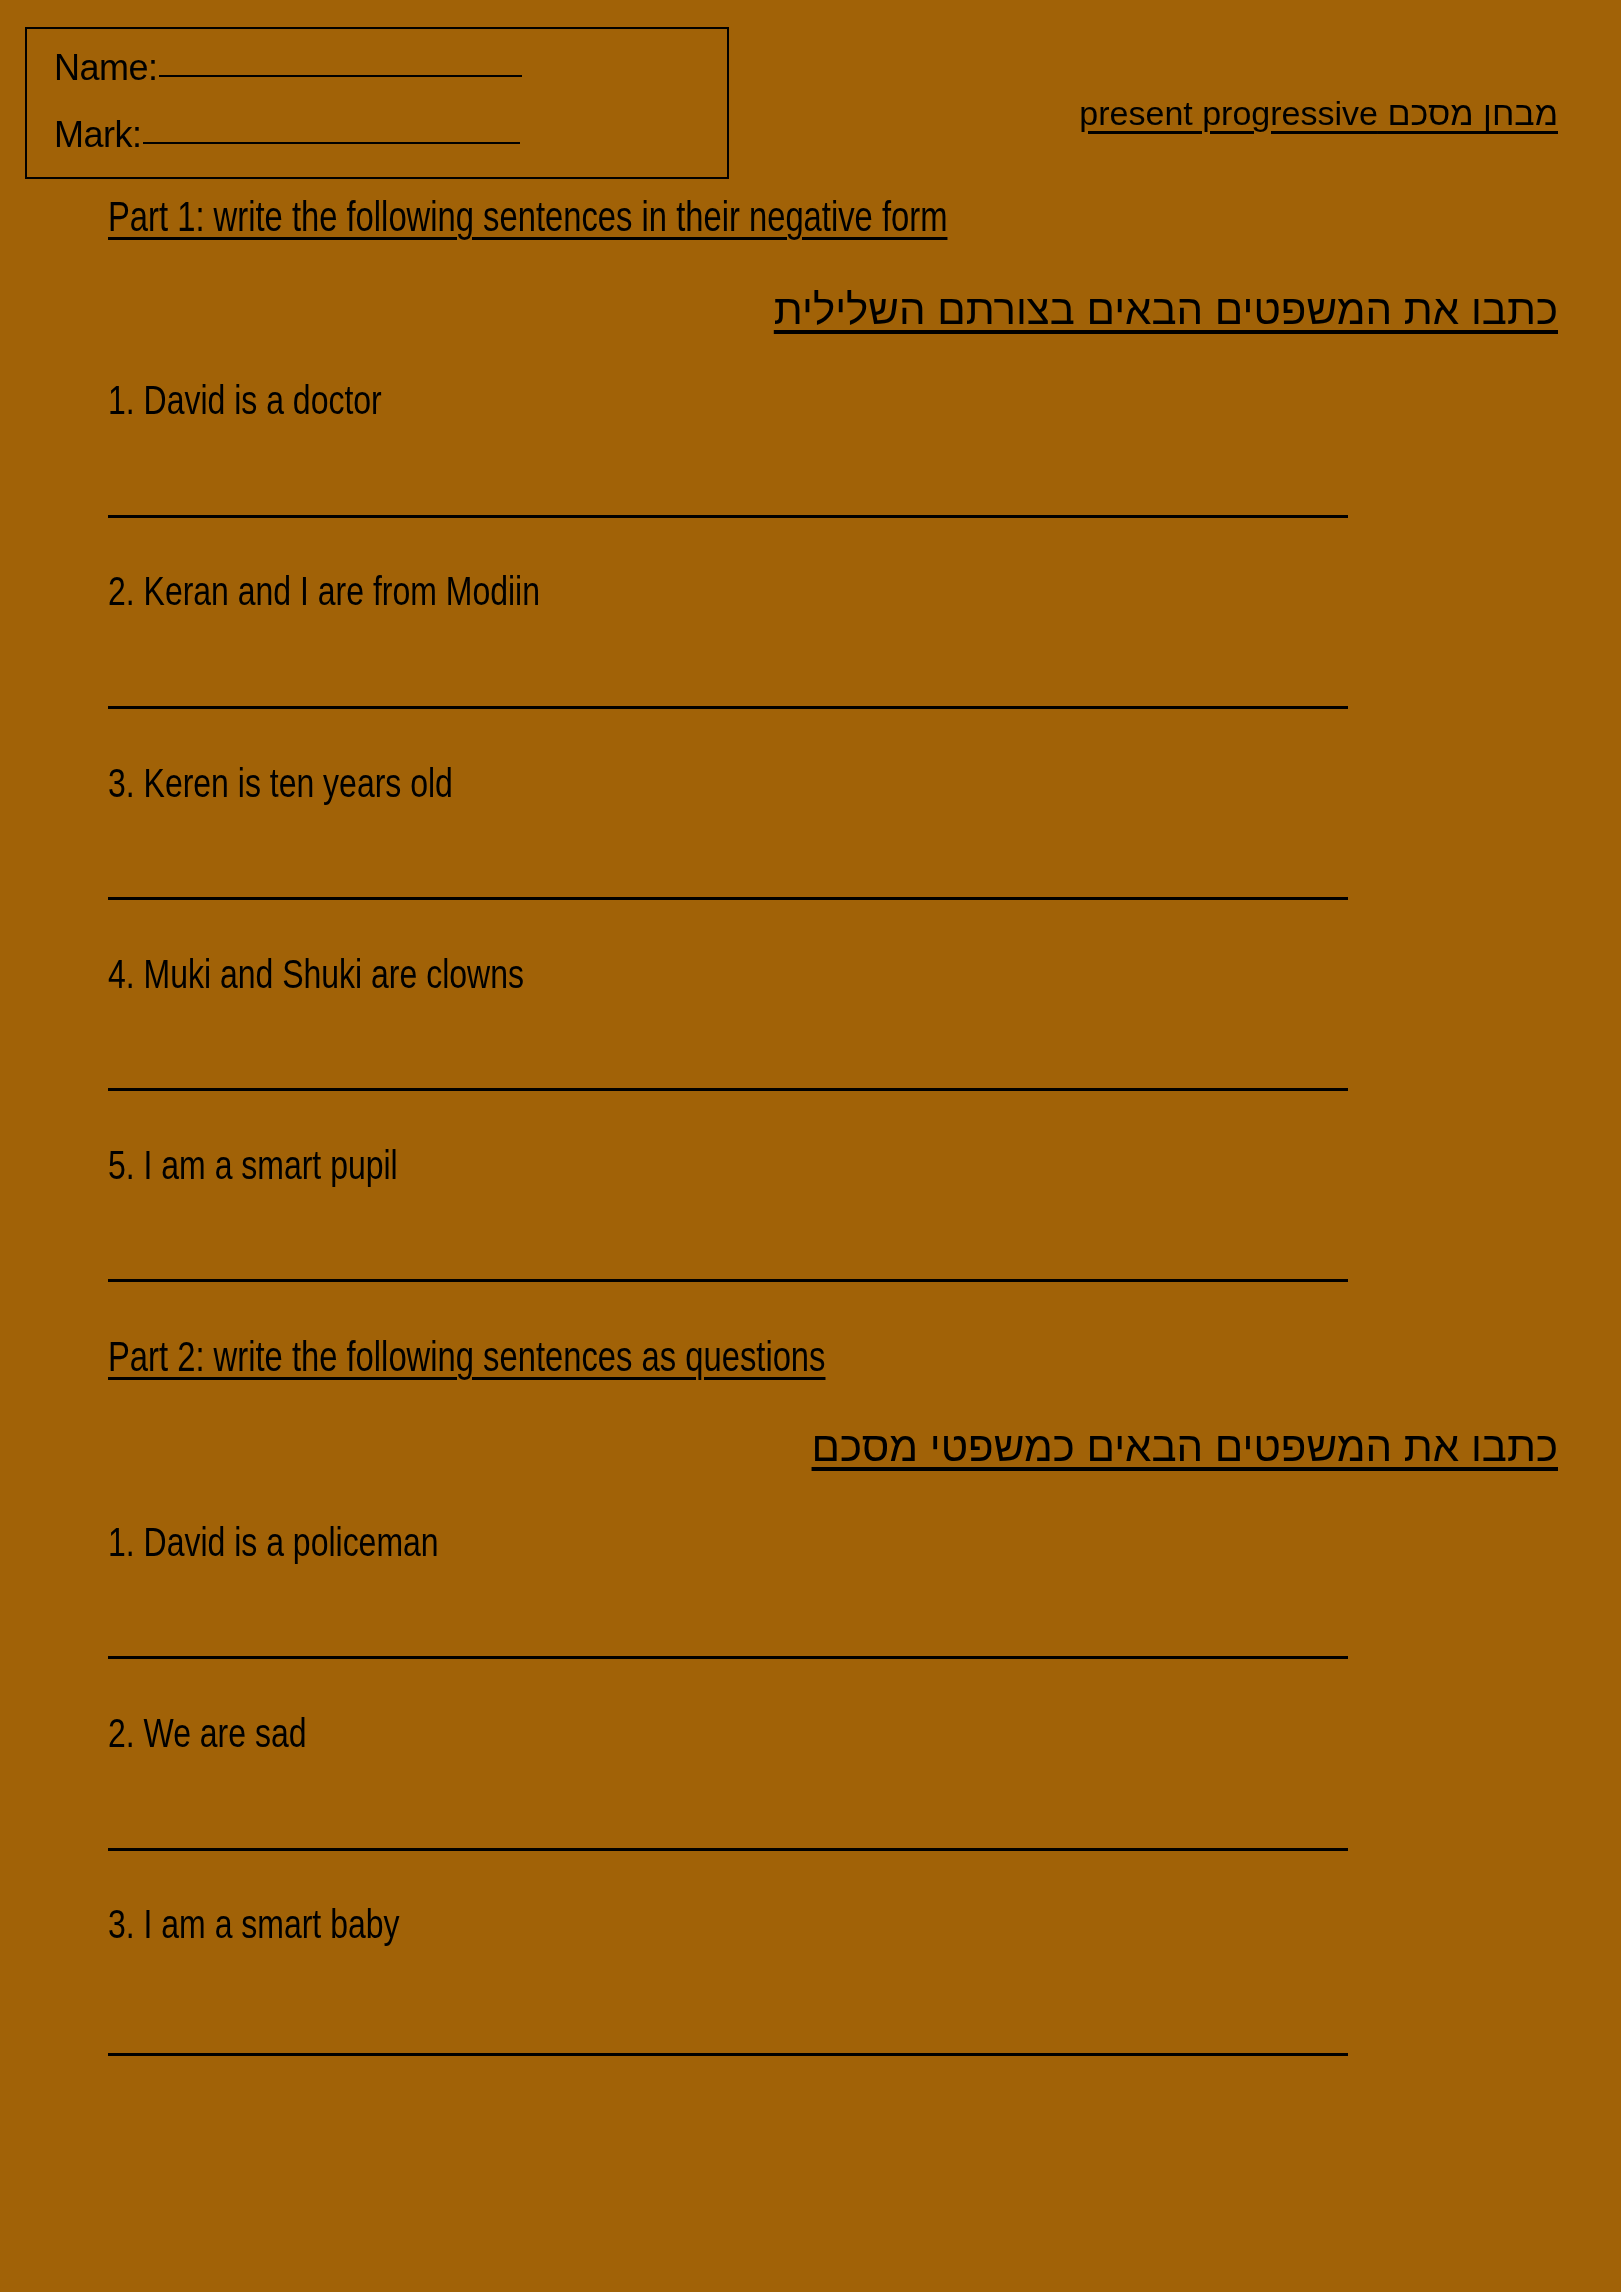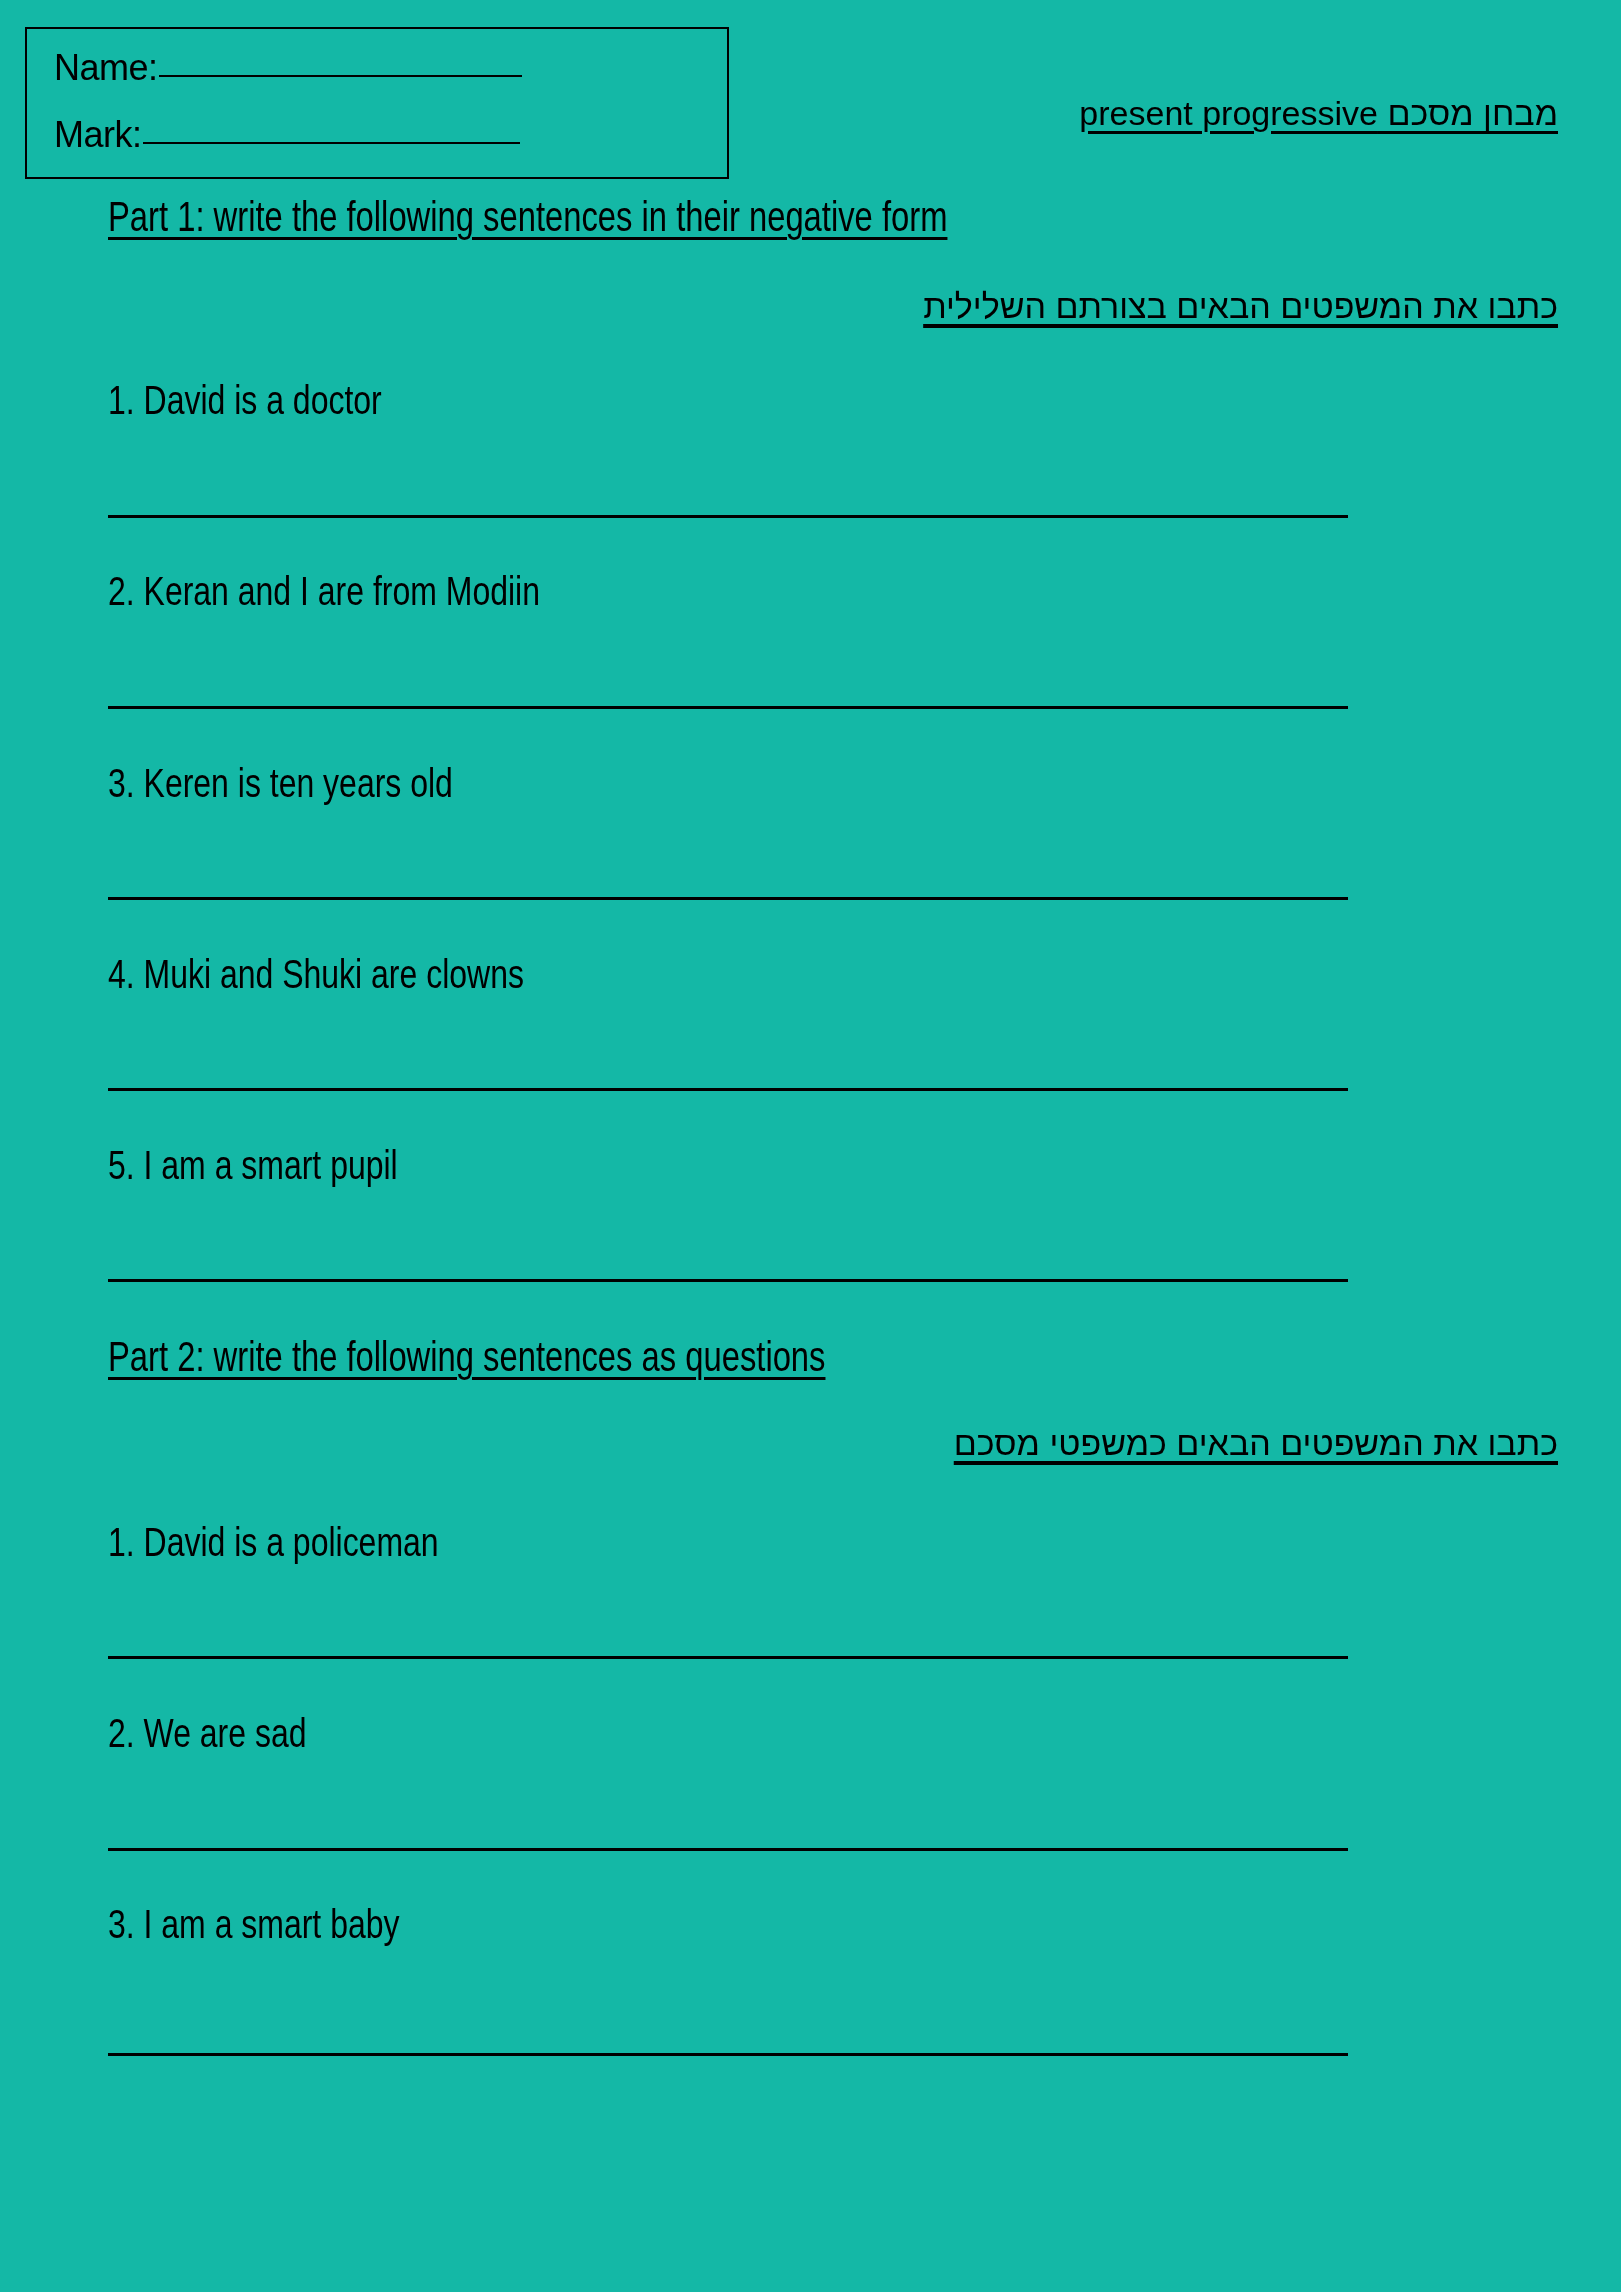--- a/index.html
+++ b/index.html
@@ -8,21 +8,21 @@
     background: #ffffff;
   }
   body {
     font-family: "DejaVu Sans", sans-serif;
     color: #000000;
   }
   #page {
     position: relative;
     width: 1621px;
     height: 2293px;
-    background: #14b8a6;
+    background: #a16207;
     overflow: hidden;
   }
 
   
   .idbox {
     position: absolute;
     left: 24.5px;
     top: 26.5px;
     width: 704px;
     height: 152px;
@@ -94,21 +94,21 @@
     color: #000000;
   }
   .rt.titleline {
     font-size: 34px;
     line-height: 1.0;
     text-decoration: underline;
     text-underline-offset: 5.9px;
     text-decoration-thickness: 2.9px;
   }
   .rt.heb {
-    font-size: 34px;
+    font-size: 42px;
     line-height: 1.0;
     text-decoration: underline;
     text-underline-offset: 5.9px;
     text-decoration-thickness: 3.9px;
   }
 
   
   .answer-line {
     position: absolute;
     left: 108px;

